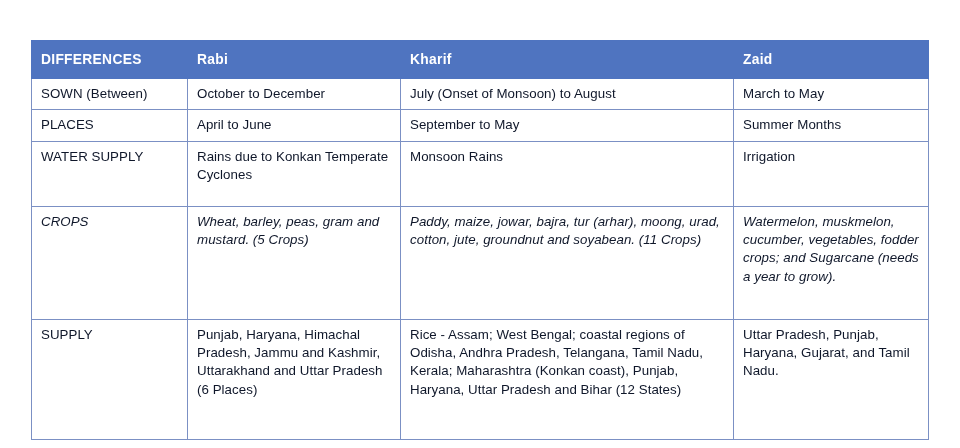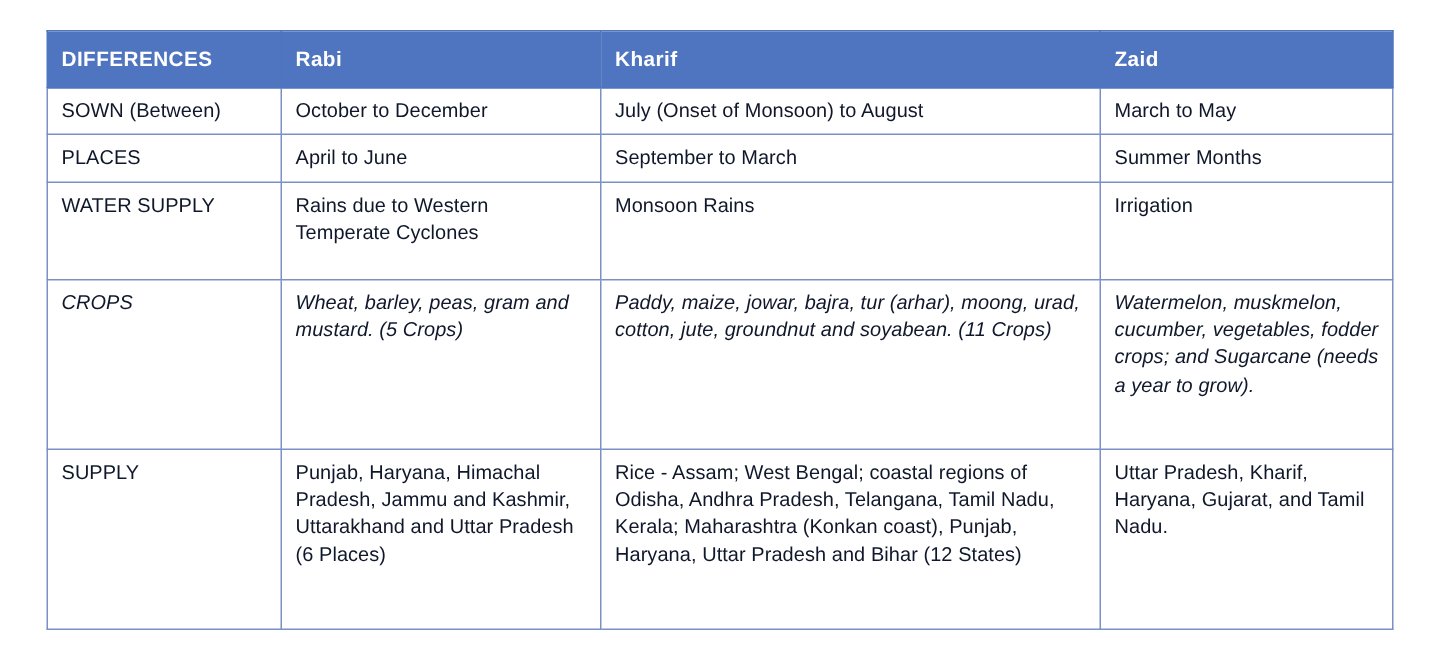--- a/index.html
+++ b/index.html
@@ -15,21 +15,21 @@
   }
   #stage {
     position: relative;
     width: 960px;
     height: 448px;
     background: #ffffff;
   }
   .crop-table {
     position: absolute;
     left: 31px;
-    top: 20px;
+    top: 40px;
     width: 897px;
     border-collapse: collapse;
     table-layout: fixed;
     background: #ffffff;
   }
   .crop-table col.c0 { width: 156px; }
   .crop-table col.c1 { width: 213px; }
   .crop-table col.c2 { width: 333px; }
   .crop-table col.c3 { width: 195px; }
 
@@ -115,33 +115,33 @@
       </tr>
 
       <tr class="r-harvest">
         <td>
             <span class="cell-text">PLACES</span>
           </td>
         <td>
             <span class="cell-text">April to June</span>
           </td>
         <td>
-            <span class="cell-text">September to March</span>
+            <span class="cell-text">September to May</span>
           </td>
         <td>
             <span class="cell-text">Summer Months</span>
           </td>
       </tr>
 
       <tr class="r-water">
         <td>
             <span class="cell-text">WATER SUPPLY</span>
           </td>
         <td>
-            <span class="cell-text">Rains due to Western Temperate Cyclones</span>
+            <span class="cell-text">Rains due to Konkan Temperate Cyclones</span>
           </td>
         <td>
             <span class="cell-text">Monsoon Rains</span>
           </td>
         <td>
             <span class="cell-text">Irrigation</span>
           </td>
       </tr>
 
       <tr class="r-crops">
@@ -163,20 +163,20 @@
         <td>
             <span class="cell-text">SUPPLY</span>
           </td>
         <td>
             <span class="cell-text">Punjab, Haryana, Himachal Pradesh, Jammu and Kashmir, Uttarakhand and Uttar Pradesh (6 Places)</span>
           </td>
         <td>
             <span class="cell-text">Rice - Assam; West Bengal; coastal regions of Odisha, Andhra Pradesh, Telangana, Tamil Nadu, Kerala; Maharashtra (Konkan coast), Punjab, Haryana, Uttar Pradesh and Bihar (12 States)</span>
           </td>
         <td>
-            <span class="cell-text">Uttar Pradesh, Kharif, Haryana, Gujarat, and Tamil Nadu.</span>
+            <span class="cell-text">Uttar Pradesh, Punjab, Haryana, Gujarat, and Tamil Nadu.</span>
           </td>
       </tr>
 
     </tbody>
   </table>
 
 </div>
 
 </body></html>

